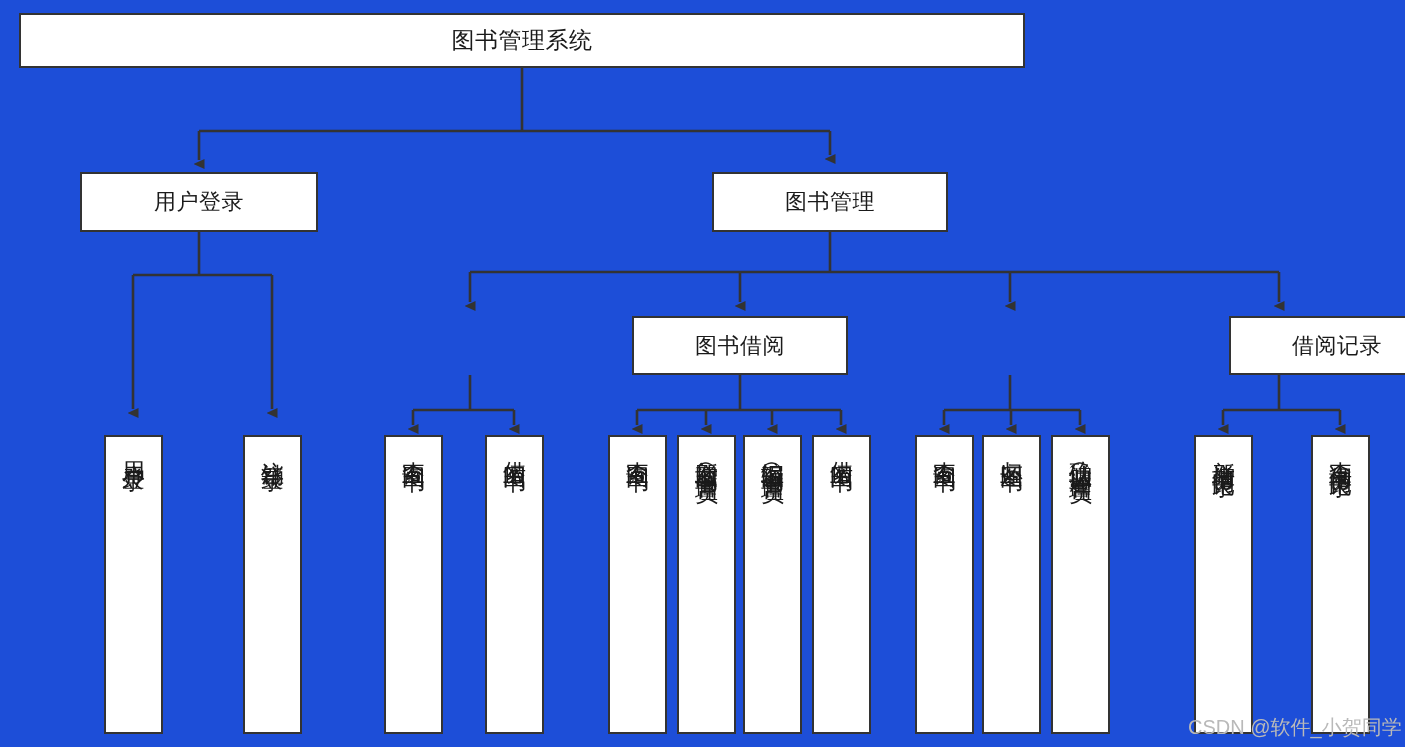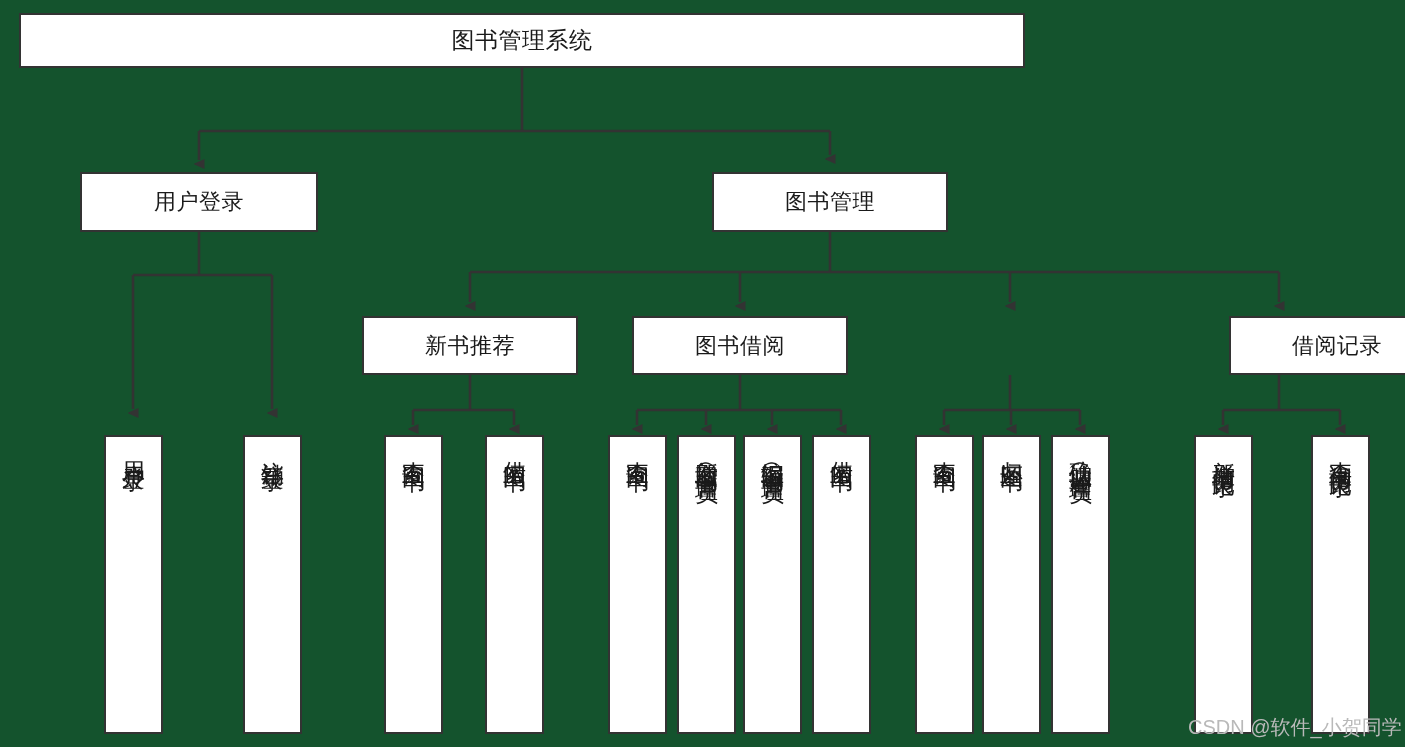--- a/index.html
+++ b/index.html
@@ -7,21 +7,21 @@
     padding: 0;
     background: #ffffff;
   }
   body {
     font-family: "Liberation Sans", "DejaVu Sans", sans-serif;
   }
   #canvas {
     position: relative;
     width: 1405px;
     height: 747px;
-    background: #14532d;
+    background: #1d4ed8;
     overflow: hidden;
   }
   #wires {
     position: absolute;
     left: 0; top: 0;
     width: 1405px;
     height: 747px;
     pointer-events: none;
   }
   .node {
@@ -128,23 +128,20 @@
     <span class="node-label">图书管理系统</span>
   </div>
 
   <div class="node h" style="left:80px; top:172px; width:238px; height:60px;">
     <span class="node-label">用户登录</span>
   </div>
   <div class="node h" style="left:712px; top:172px; width:236px; height:60px;justify-content:center;">
     <span class="node-label">图书管理</span>
   </div>
 
-  <div class="node h" style="left:362px; top:316px; width:216px; height:59px;">
-    <span class="node-label">新书推荐</span>
-  </div>
   <div class="node h" style="left:632px; top:316px; width:216px; height:59px;">
     <span class="node-label">图书借阅</span>
   </div>
   <div class="node h" style="left:1229px; top:316px; width:216px; height:59px;">
     <span class="node-label">借阅记录</span>
   </div>
 
   <div class="node v" style="left:104px; top:435px; width:59px; height:299px;">
     <span class="node-label">用户登录</span>
   </div>

